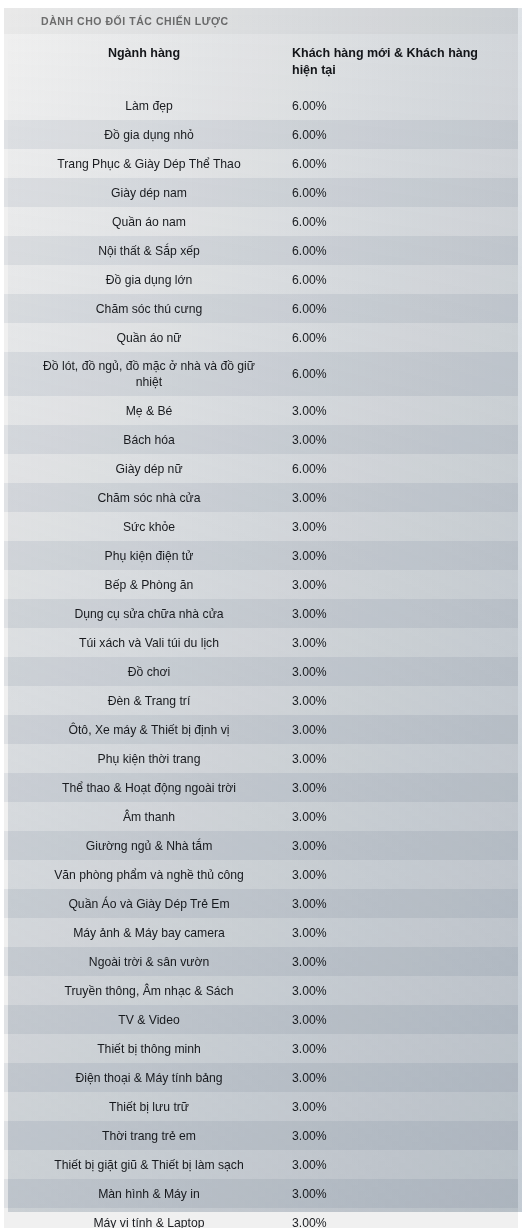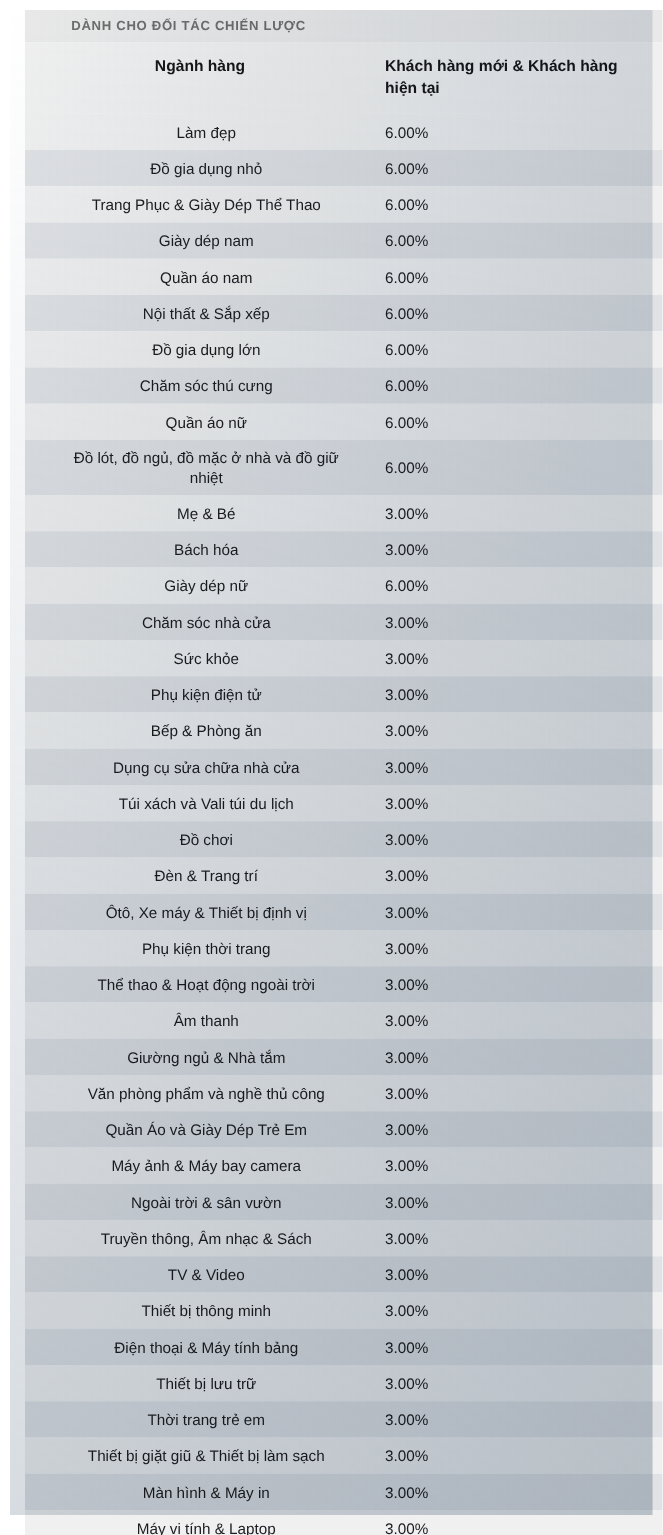--- a/index.html
+++ b/index.html
@@ -13,21 +13,21 @@
     font-family: "Liberation Sans", "DejaVu Sans", sans-serif;
     overflow: hidden;
   }
 
   .table-wrap {
     position: relative;
     width: 530px;
     height: 948px;
     background: #ffffff;
     box-sizing: border-box;
-    padding: 8px 8px 16px 20px;
+    padding: 8px 8px 16px 4px;
   }
 
   
   .tint {
     position: absolute;
     left: 8px;
     top: 8px;
     width: 514px;
     height: 1204px;
     pointer-events: none;

